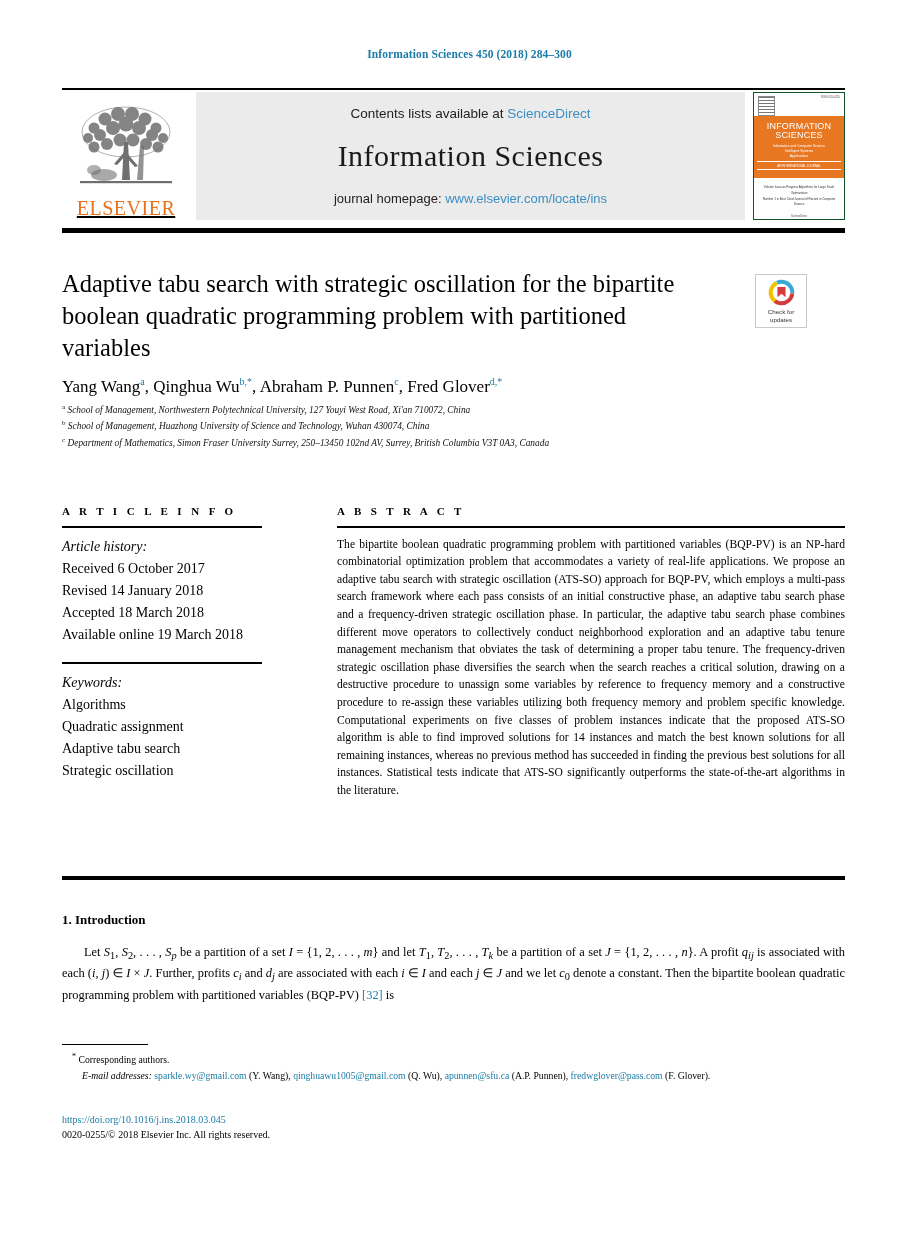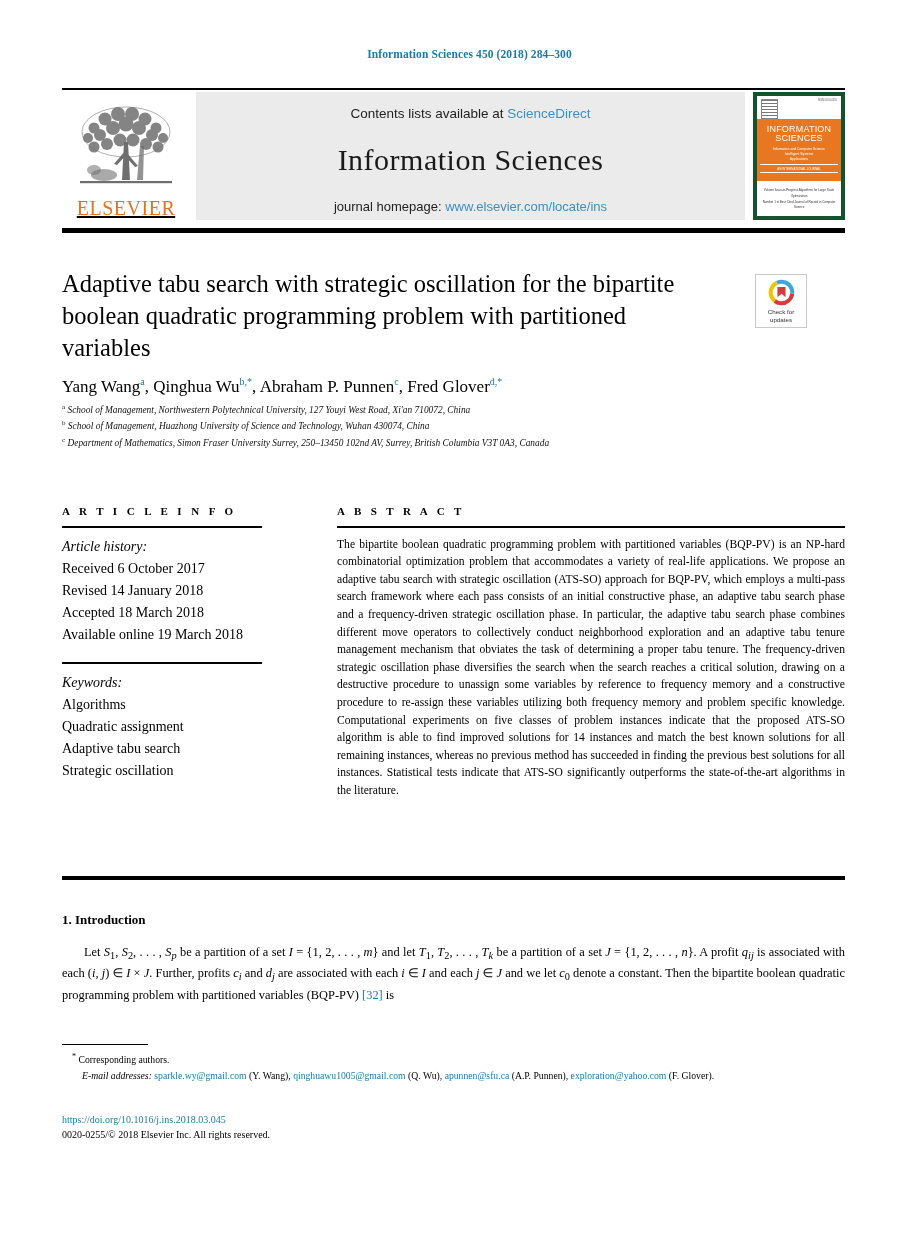--- a/index.html
+++ b/index.html
@@ -49,41 +49,41 @@
   .elsevier-word {
     font-family: "Liberation Serif", serif;
     font-size: 20px; color: #E9711C;
     letter-spacing: 0.5px; line-height: 1;
     margin-top: 1px;
   }
   .masthead-center {
     flex: 1 1 auto; background: #ebebeb;
     display: flex; flex-direction: column;
     align-items: center; justify-content: space-between;
-    padding: 14px 0 6px 0; box-sizing: border-box;
+    padding: 14px 0 14px 0; box-sizing: border-box;
     margin-left: 6px; margin-right: 8px; text-align: right;
   }
   .contents-line {
     font-family: "Liberation Sans", sans-serif;
     font-size: 13.5px; color: #222;
   }
   .contents-line .link { color: #3a8fc4; }
   .journal-title {
     font-family: "Liberation Serif", serif;
     font-size: 30px; color: #1a1a1a;
     letter-spacing: 0.5px;
   }
   .homepage-line {
     font-family: "Liberation Sans", sans-serif;
     font-size: 13px; color: #222;
   }
   .homepage-line .link { color: #3a8fc4; }
   .cover-thumb {
     flex: 0 0 92px; width: 92px;
-    border: 4px solid #14532d;
+    border: 1px solid #14532d;
     background: #fff; box-sizing: border-box;
     display: flex; flex-direction: column;
     font-size: 3px; overflow: hidden;
   }
   .cover-top {
     height: 26px; display: flex;
     justify-content: space-between; align-items: flex-start;
     padding: 3px 4px 0 4px; box-sizing: border-box;
   }
   .cover-elsevier-mark {
@@ -379,21 +379,21 @@
       <sup>*</sup> <span>Corresponding authors.</span>
     </div>
     <div style="padding-left:20px; text-indent:0;">
       <span class="it">E-mail addresses:</span>
       <span class="link">sparkle.wy@gmail.com</span>
       <span>(Y. Wang)</span>,
       <span class="link">qinghuawu1005@gmail.com</span>
       <span>(Q. Wu)</span>,
       <span class="link">apunnen@sfu.ca</span>
       <span>(A.P. Punnen)</span>,
-      <span class="link">exploration@yahoo.com</span>
+      <span class="link">fredwglover@pass.com</span>
       <span>(F. Glover).</span>
     </div>
   </div>
 
   <div class="colophon">
     <div class="doi">https://doi.org/10.1016/j.ins.2018.03.045</div>
     <div>0020-0255/© 2018 Elsevier Inc. All rights reserved.</div>
   </div>
 
 </div>

